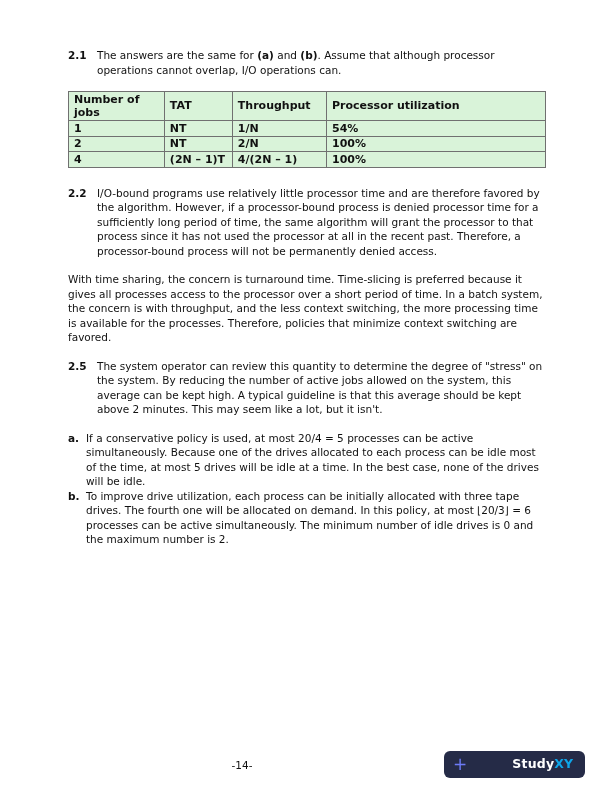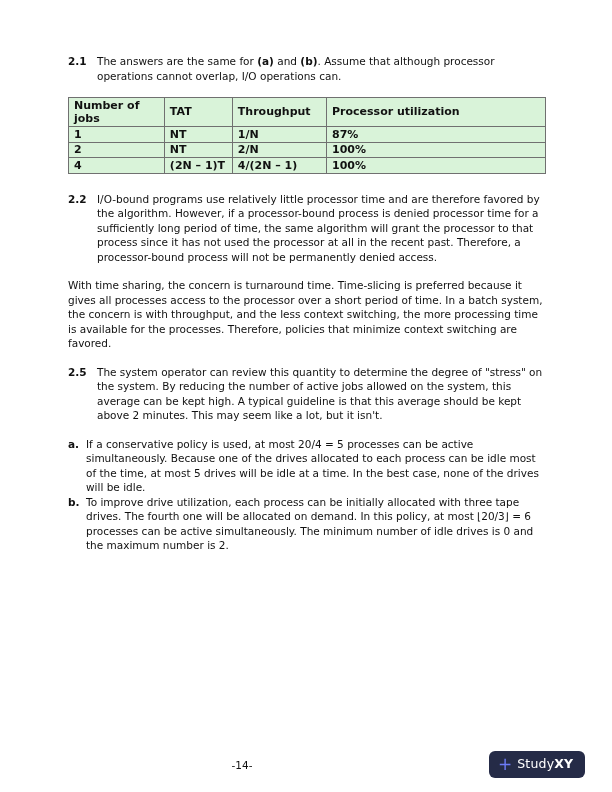--- a/index.html
+++ b/index.html
@@ -9,21 +9,21 @@
     font-family: "DejaVu Sans", sans-serif;
     font-size: 10.5px;
     line-height: 14.5px;
     color: #111111;
     position: relative;
     overflow: hidden;
   }
   .content {
     position: absolute;
     left: 68px;
-    top: 54px;
+    top: 48px;
     width: 478px;
   }
   .item { display: flex; margin-bottom: 14px; }
   .item .num { font-weight: bold; flex: 0 0 29px; }
   .item .body { flex: 1; }
   .item .body b { font-weight: bold; }
 
   table.jobs {
     border-collapse: collapse;
     width: 478px;
@@ -70,26 +70,27 @@
   }
   .logo .plus {
     color: #6d7bf7;
     font-size: 17px;
     font-weight: 400;
     margin-right: 5px;
     line-height: 1;
   }
   .logo .study {
     color: #ffffff;
-    font-weight: 400;
+    font-weight: 700;
     font-size: 12.5px;
     letter-spacing: 0.2px;
+    margin-left: 40px;
   }
   .logo .xy {
-    color: #ffffff;
+    color: #0ea5e9;
     font-weight: 800;
     font-size: 12.5px;
   }
 </style>
 </head>
 <body>
 
 <div class="content">
 
   <div class="item">
@@ -104,21 +105,21 @@
         <th class="c1">TAT</th>
         <th class="c2">Throughput</th>
         <th class="c3">Processor utilization</th>
       </tr>
     </thead>
     <tbody>
       <tr>
         <td>1</td>
         <td>NT</td>
         <td>1/N</td>
-        <td>87%</td>
+        <td>54%</td>
       </tr>
       <tr>
         <td>2</td>
         <td>NT</td>
         <td>2/N</td>
         <td>100%</td>
       </tr>
       <tr>
         <td>4</td>
         <td>(2N – 1)T</td>

